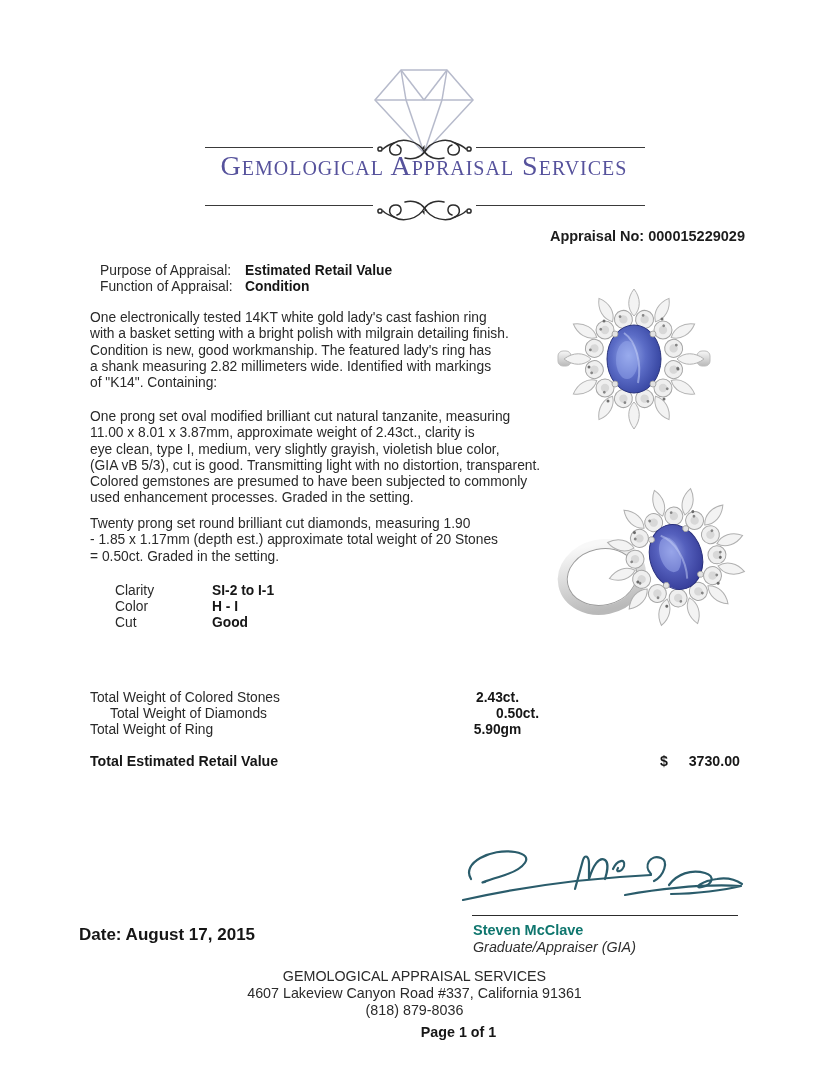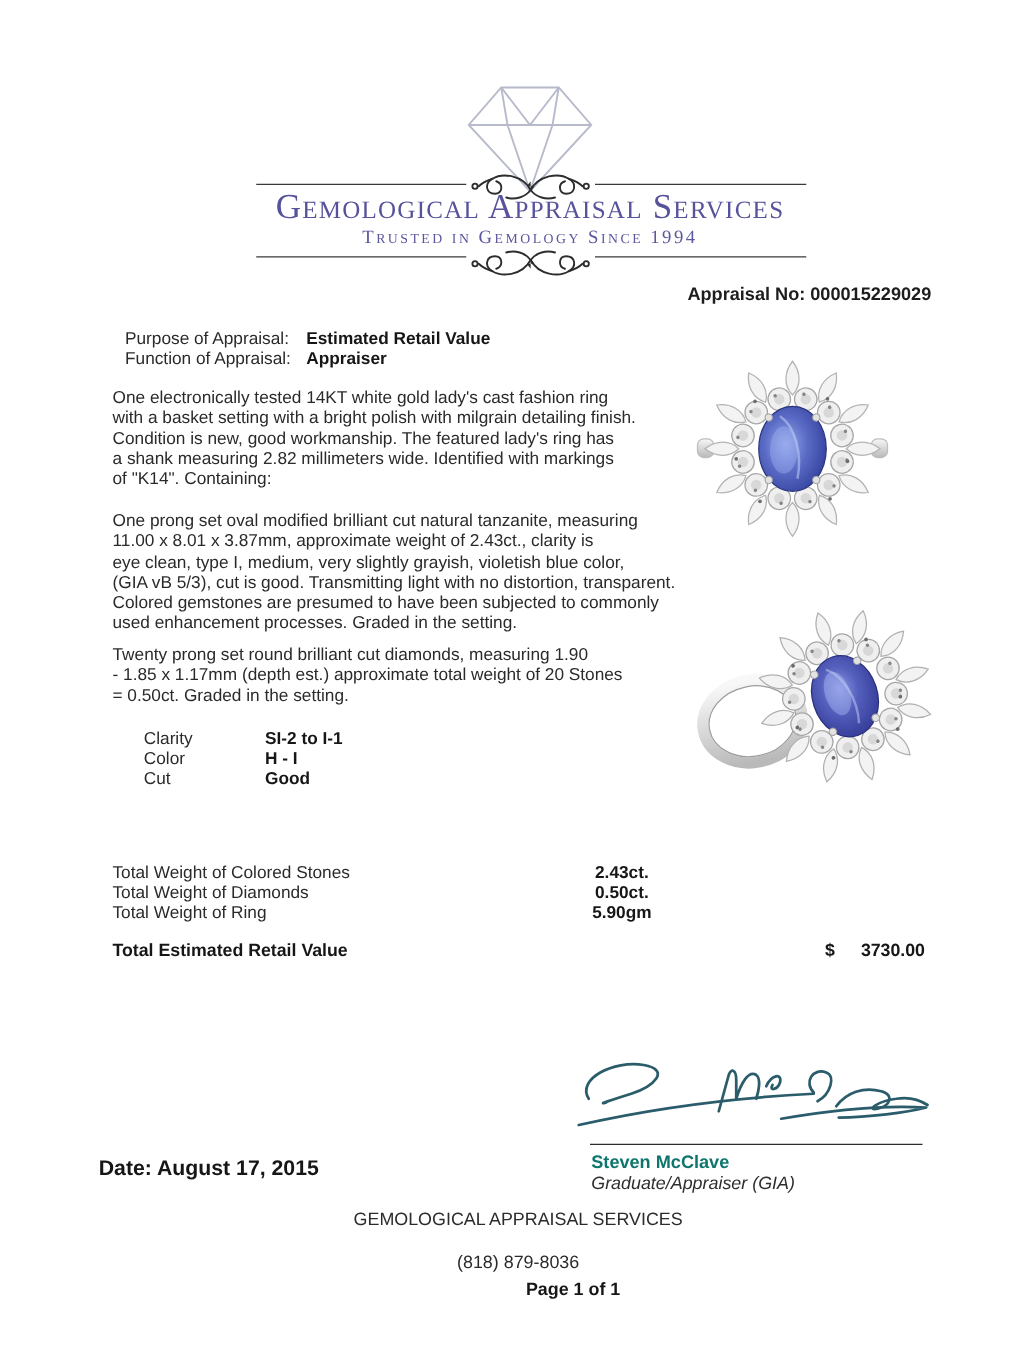--- a/index.html
+++ b/index.html
@@ -38,21 +38,21 @@
   .para-diamonds{top:516px;}
 
   
   .grade-label{left:115px;width:90px;font-size:13.8px;}
   .grade-value{left:212px;width:160px;font-size:13.8px;font-weight:bold;color:#161616;}
   .grade-row-0{top:583px;}.grade-row-1{top:599px;}.grade-row-2{top:615px;}
 
   
   .total-label{left:90px;width:280px;font-size:13.8px;}
   .total-value{left:430px;width:135px;text-align:center;font-size:13.8px;font-weight:bold;color:#161616;}
-  .total-row-0{top:690px;}.total-row-1{top:706px;}.total-row-2{top:722px;}
+  .total-row-0{top:690px;}.total-row-1{top:706px;margin-left:20px;}.total-row-2{top:722px;}
   .retail-label{left:90px;top:753px;width:300px;font-size:14.2px;font-weight:bold;color:#161616;}
   .retail-currency{left:660px;top:753px;width:20px;font-size:14.2px;font-weight:bold;color:#161616;}
   .retail-value{left:640px;top:753px;width:100px;text-align:right;font-size:14.2px;font-weight:bold;color:#161616;}
 
   
   .photo-top{left:556px;top:283px;width:156px;height:152px;}
   .photo-side{left:548px;top:477px;width:205px;height:165px;}
 
   
   .signature-img{left:455px;top:843px;width:292px;height:70px;}
@@ -122,37 +122,36 @@
     </g>
   </svg>
 
   <div class="abs rule rule-top-left"></div>
   <div class="abs rule rule-top-right"></div>
   <svg class="abs flourish-top" viewBox="0 0 107 26">
     <use href="#flourish"></use>
   </svg>
 
   <div class="abs brand-title">Gemological Appraisal Services</div>
-  <div class="abs brand-tagline">Trusted in Gemology Since 1994</div>
 
   <div class="abs rule rule-bot-left"></div>
   <div class="abs rule rule-bot-right"></div>
   <svg class="abs flourish-bottom" viewBox="0 0 107 26">
     <use href="#flourish" transform="translate(0,26) scale(1,-1)"></use>
   </svg>
 
   <div class="abs appraisal-no">
     <span>Appraisal No:</span>
     <span>000015229029</span>
   </div>
 
   <div class="abs meta-label row-purpose">Purpose of Appraisal:</div>
   <div class="abs meta-value row-purpose">Estimated Retail Value</div>
   <div class="abs meta-label row-function">Function of Appraisal:</div>
-  <div class="abs meta-value row-function">Appraiser</div>
+  <div class="abs meta-value row-function">Condition</div>
 
   <div class="abs para para-ring">One electronically tested 14KT white gold lady's cast fashion ring
 with a basket setting with a bright polish with milgrain detailing finish.
 Condition is new, good workmanship. The featured lady's ring has
 a shank measuring 2.82 millimeters wide. Identified with markings
 of "K14".  Containing:</div>
   <div class="abs para para-tanzanite">One prong set oval modified brilliant cut natural tanzanite, measuring
 11.00 x 8.01 x 3.87mm, approximate weight of 2.43ct., clarity is
 eye clean, type I, medium, very slightly grayish, violetish blue color,
 (GIA vB 5/3), cut is good. Transmitting light with no distortion, transparent.
@@ -296,16 +295,17 @@
       <path d="M214,42 C222,31 236,26 250,30 C261,33 257,42 247,44 C238,46 246,38 262,36 C274,34 281,37 287,41"></path>
       <path d="M170,52 C210,45 252,41 286,43 C270,47 240,51 216,51"></path>
     </g>
   </svg>
   <div class="abs signature-line"></div>
   <div class="abs appraiser-name">Steven McClave</div>
   <div class="abs appraiser-title">Graduate/Appraiser (GIA)</div>
   <div class="abs date-line">Date: August 17, 2015</div>
 
   <div class="abs footer-line footer-org">GEMOLOGICAL APPRAISAL SERVICES</div>
+  <div class="abs footer-line footer-address">4607 Lakeview Canyon Road #337, California 91361</div>
   <div class="abs footer-line footer-phone">(818) 879-8036</div>
   <div class="abs footer-line footer-page">Page 1 of 1</div>
 
 </div>
 
 </body></html>

